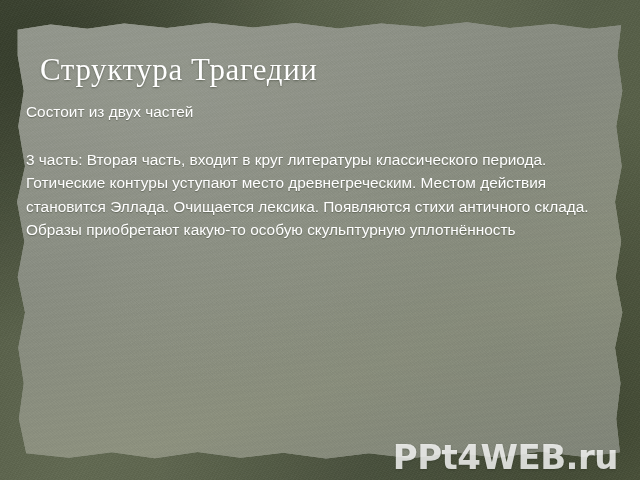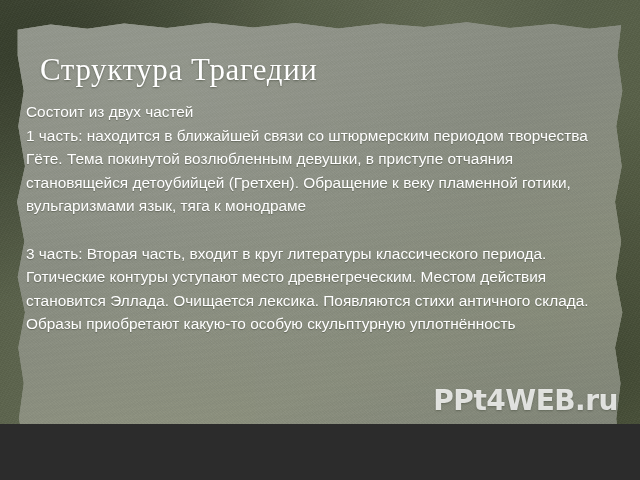--- a/index.html
+++ b/index.html
@@ -3,21 +3,21 @@
 <meta charset="utf-8">
 <style>
   html, body {
     margin: 0;
     padding: 0;
     background: #2c2c2c;
   }
   #slide {
     position: relative;
     width: 640px;
-    height: 424px;
+    height: 480px;
     overflow: hidden;
     background-color: #15803d;
     font-family: "Liberation Sans", sans-serif;
     -webkit-font-smoothing: antialiased;
   }
 
   
   #border-texture {
     position: absolute;
     inset: 0;
@@ -116,21 +116,21 @@
   .para { margin: 0; }
   .para-gap { height: 24px; }
 
   #watermark {
     position: absolute;
     right: 22px;
     bottom: 6px;
     z-index: 9;
     font-family: "DejaVu Sans", "Liberation Sans", sans-serif;
     font-weight: bold;
-    font-size: 28px;
+    font-size: 34px;
     line-height: 34px;
     letter-spacing: -0.5px;
     color: rgba(255,255,255,0.80);
     text-shadow: 0 1px 2px rgba(30,35,24,0.30);
     white-space: nowrap;
   }
 </style>
 </head>
 <body>
 
@@ -143,21 +143,20 @@
   <div id="paper">
     <div id="paper-grain"></div>
   </div>
 
   <div id="content">
 
     <div id="slide-title">Структура Трагедии</div>
 
     <div id="body-block">
       <p class="para">Состоит из двух частей</p>
-      <p class="para">1 часть: находится в ближайшей связи со штюрмерским периодом творчества Гёте. Тема покинутой возлюбленным девушки, в приступе отчаяния становящейся детоубийцей (Гретхен). Обращение к веку пламенной готики, вульгаризмами язык, тяга к монодраме</p>
       <div class="para-gap"></div>
       <p class="para">3 часть: Вторая часть, входит в круг литературы классического периода. Готические контуры уступают место древнегреческим. Местом действия становится Эллада. Очищается лексика. Появляются стихи античного склада. Образы приобретают какую-то особую скульптурную уплотнённость</p>
     </div>
 
   </div>
 
   <div id="watermark">PPt4WEB.ru</div>
 
 </div>
 

